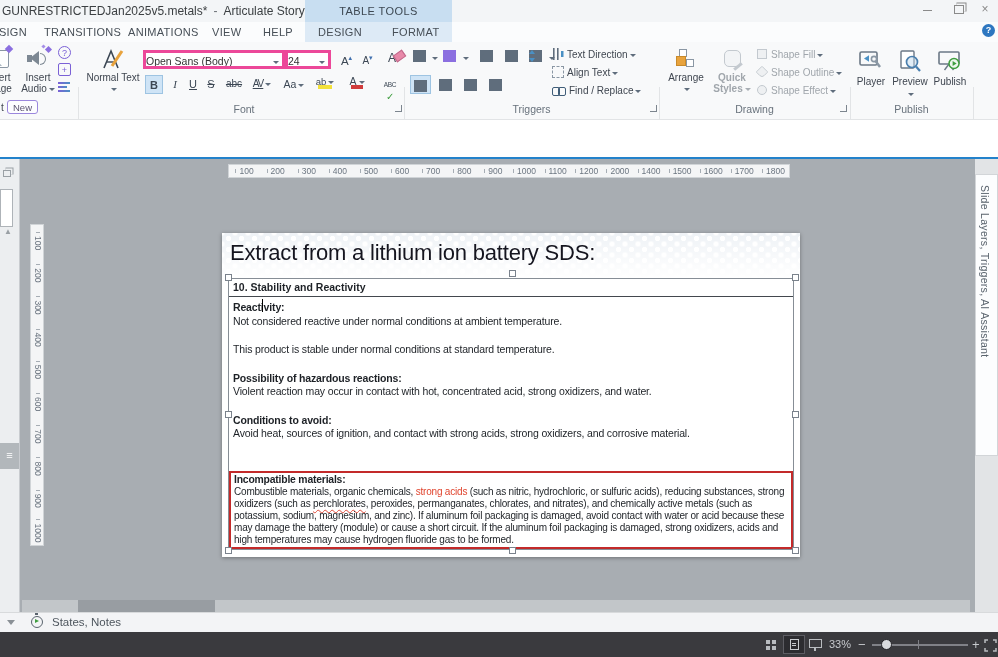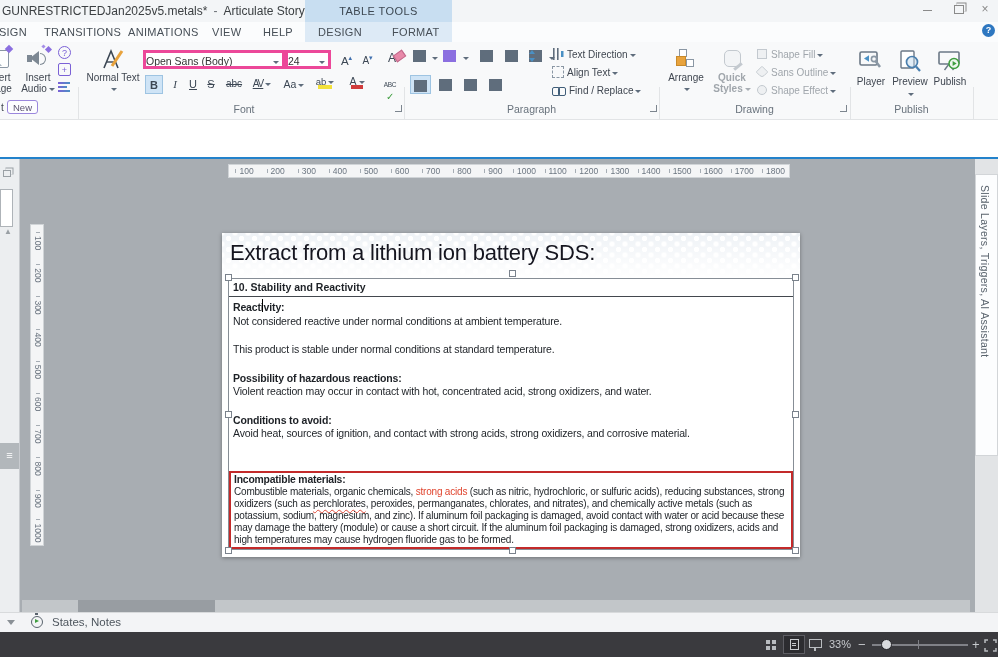--- a/index.html
+++ b/index.html
@@ -356,21 +356,21 @@
 
     <div class="smbtn active" style="left:6px; top:33px; width:21px; padding-top:3px;"><span class="micon m-bars-l"></span></div>
     <div class="smbtn" style="left:31px; top:33px; width:21px; padding-top:3px;"><span class="micon m-bars-c"></span></div>
     <div class="smbtn" style="left:56px; top:33px; width:21px; padding-top:3px;"><span class="micon m-bars-r"></span></div>
     <div class="smbtn" style="left:81px; top:33px; width:21px; padding-top:3px;"><span class="micon m-bars-j"></span></div>
 
     <div class="minitxt" style="top:5px;"><span class="mi mi-dir"></span><span>Text Direction</span><span class="dd"></span></div>
     <div class="minitxt" style="top:23px;"><span class="mi mi-align"></span><span>Align Text</span><span class="dd"></span></div>
     <div class="minitxt" style="top:41px;"><span class="mi mi-find"></span><span>Find / Replace</span><span class="dd"></span></div>
 
-    <div class="grouplabel">Paragraph</div>
+    <div class="grouplabel">Triggers</div>
     <span class="launcher" style="left:246px;"></span>
   </div>
 
   <div class="rgroup" style="left:659px; width:191px;">
     <div class="bigbtn" style="left:4px; width:46px;">
       <div class="bicon">
           <span class="icon-arrange">
             <i class="s1"></i>
             <i class="s2"></i>
             <i class="s3"></i>
@@ -378,21 +378,21 @@
         </div>
       <span>Arrange</span><br><span class="dd"></span>
     </div>
     <div class="bigbtn gray" style="left:50px; width:46px;">
       <div class="bicon">
           <span class="icon-qstyle"></span>
         </div>
       <span>Quick Styles</span><span class="dd"></span>
     </div>
     <div class="shapebtn" style="top:5px;"><span class="si"></span><span>Shape Fill</span><span class="dd"></span></div>
-    <div class="shapebtn" style="top:23px;"><span class="si pen"></span><span>Sans Outline</span><span class="dd"></span></div>
+    <div class="shapebtn" style="top:23px;"><span class="si pen"></span><span>Shape Outline</span><span class="dd"></span></div>
     <div class="shapebtn" style="top:41px;"><span class="si" style="border-radius:50%;"></span><span>Shape Effect</span><span class="dd"></span></div>
     <div class="grouplabel">Drawing</div>
     <span class="launcher" style="left:181px;"></span>
   </div>
 
   <div class="rgroup" style="left:850px; width:123px;">
     <div class="pubbtn" style="left:3px; width:36px;">
       <div class="bicon">
           <svg width="24" height="22">
             <rect x="1" y="2" width="17" height="13" rx="1.5" fill="none" stroke="#6b7886" stroke-width="1.6"></rect>
@@ -496,21 +496,21 @@
         <div class="rcell">
           <i></i>
           <span>1100</span>
         </div>
         <div class="rcell">
           <i></i>
           <span>1200</span>
         </div>
         <div class="rcell">
           <i></i>
-          <span>1300</span>
+          <span>2000</span>
         </div>
         <div class="rcell">
           <i></i>
           <span>1400</span>
         </div>
         <div class="rcell">
           <i></i>
           <span>1500</span>
         </div>
         <div class="rcell">

